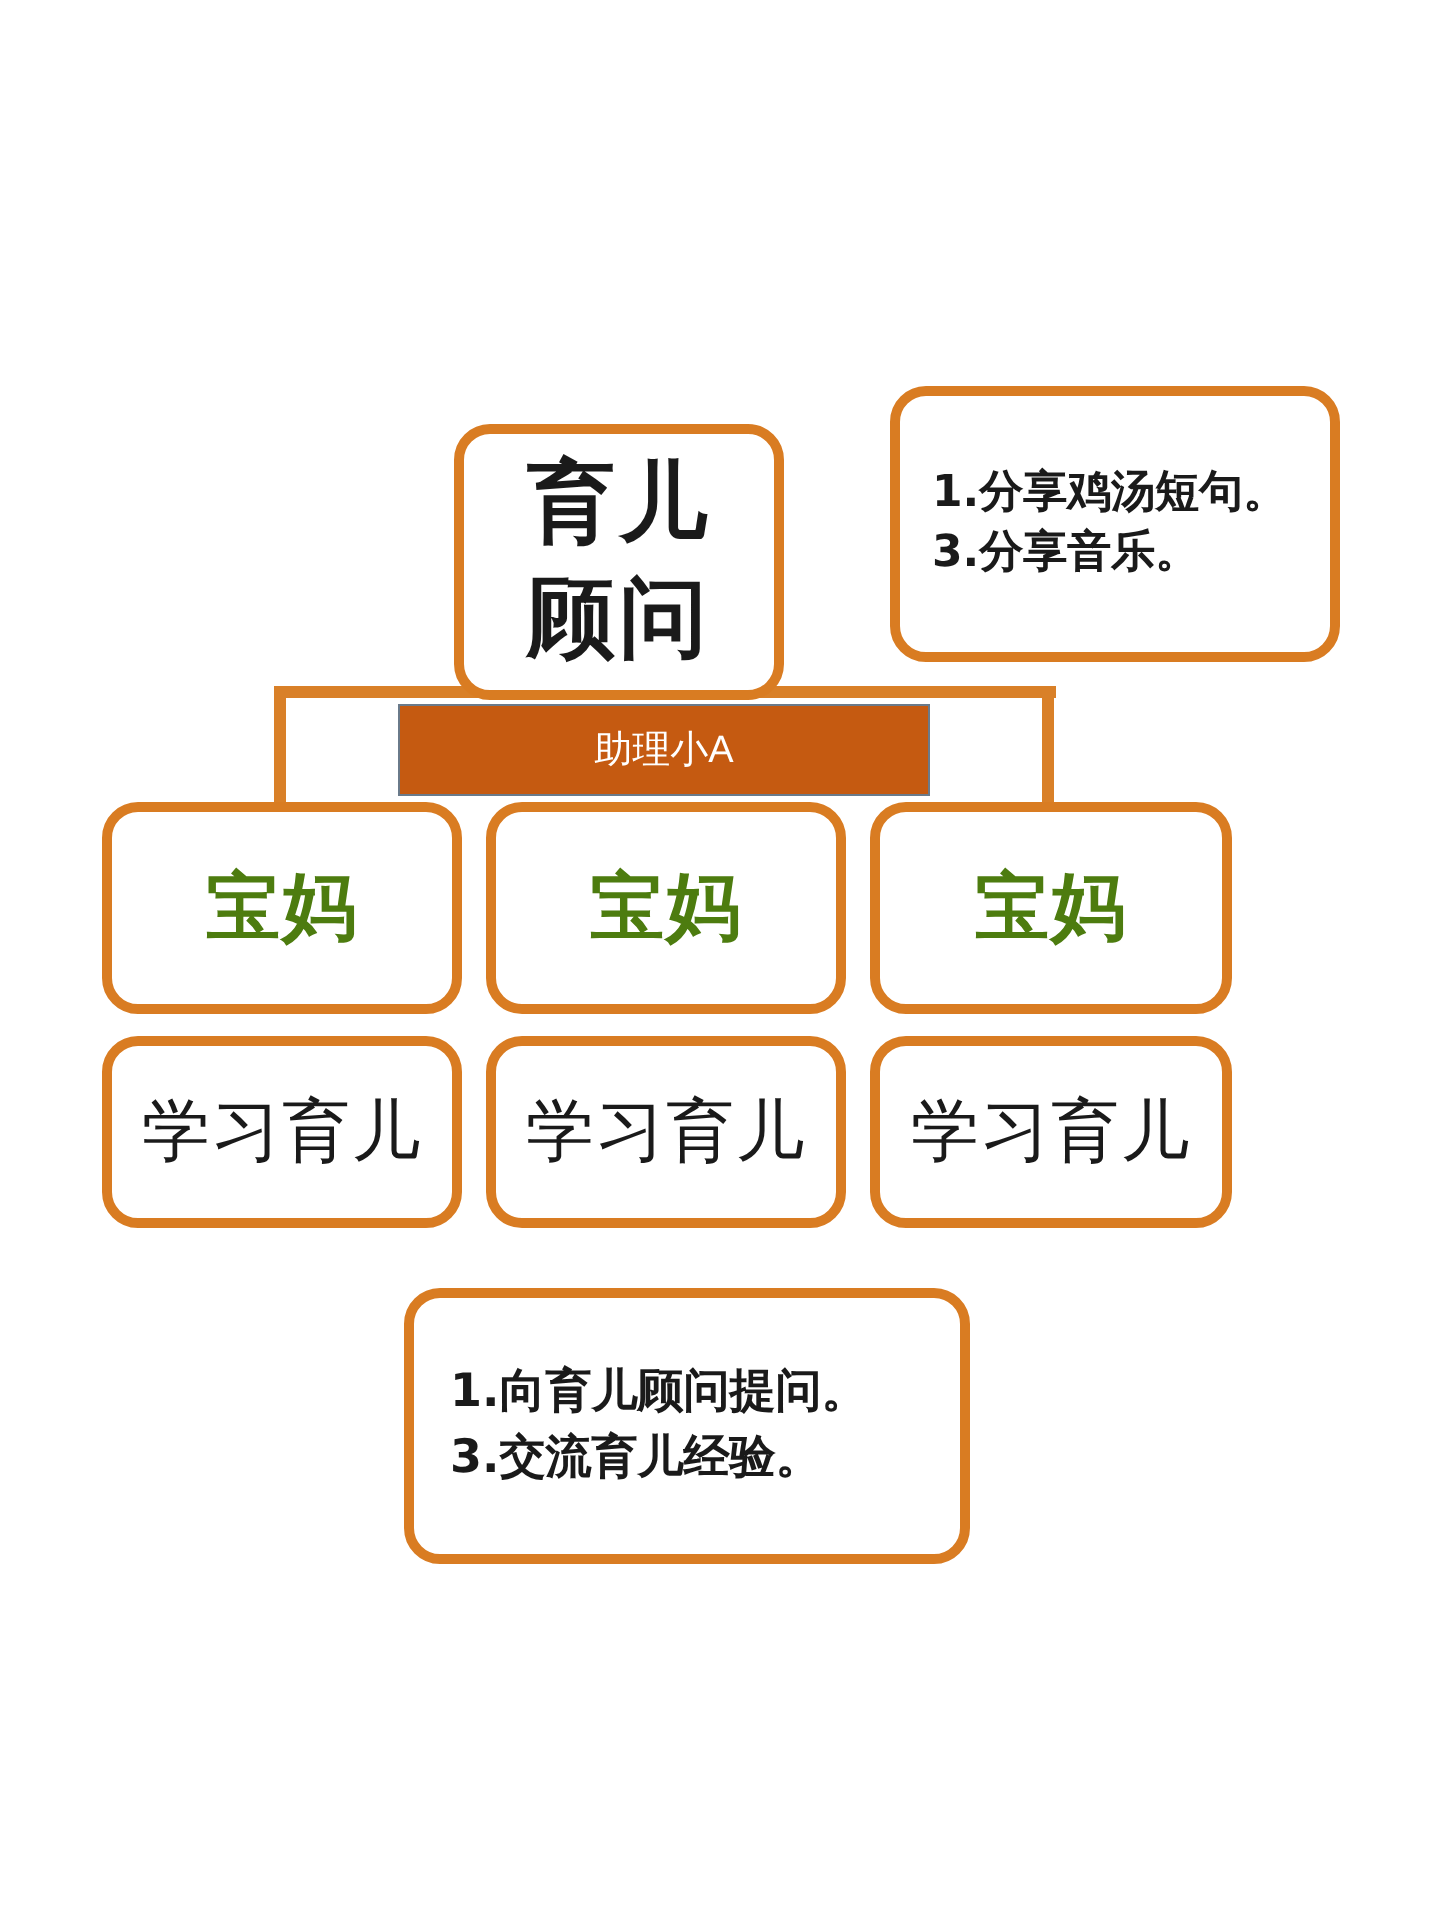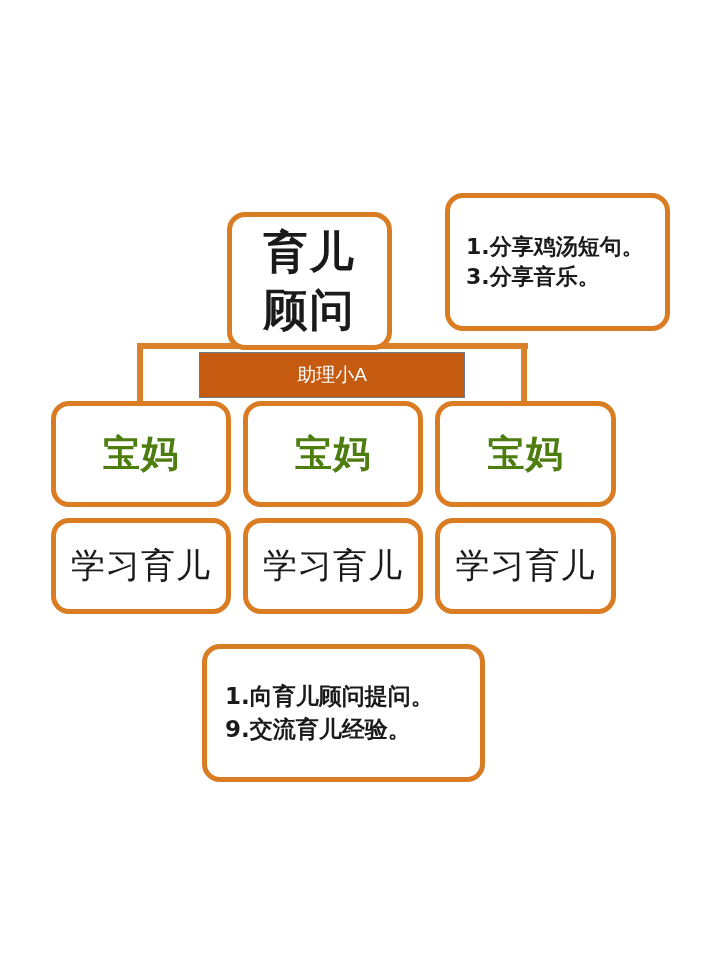--- a/index.html
+++ b/index.html
@@ -120,14 +120,14 @@
 </div>
 <div class="box" style="left:243px; top:518px; width:180px; height:96px;">
   <span class="learn-label">学习育儿</span>
 </div>
 <div class="box" style="left:435px; top:518px; width:181px; height:96px;">
   <span class="learn-label">学习育儿</span>
 </div>
 
 <div class="box list mom-tasks" style="left:202px; top:628px; width:283px; height:138px; justify-content:center; padding-left:18px;margin-top:16px;">
   <span class="list-item">1.向育儿顾问提问。</span>
-  <span class="list-item">9.交流育儿经验。</span>
+  <span class="list-item">3.交流育儿经验。</span>
 </div>
 
 </body></html>

